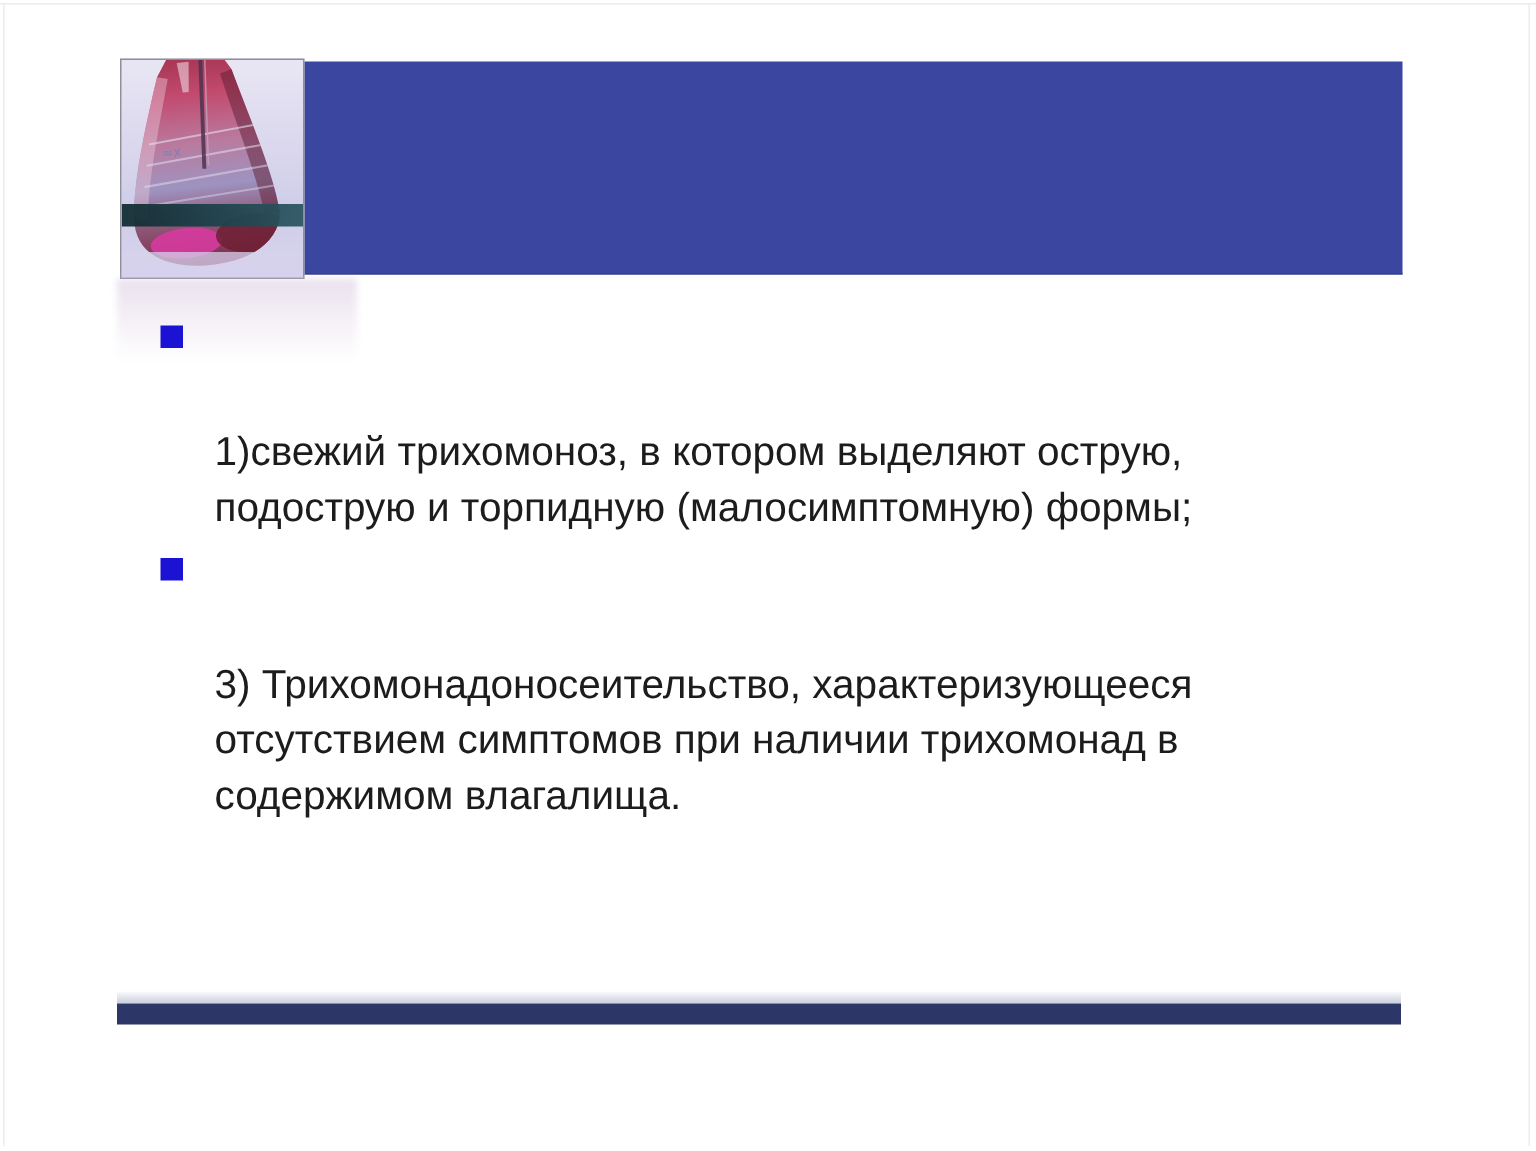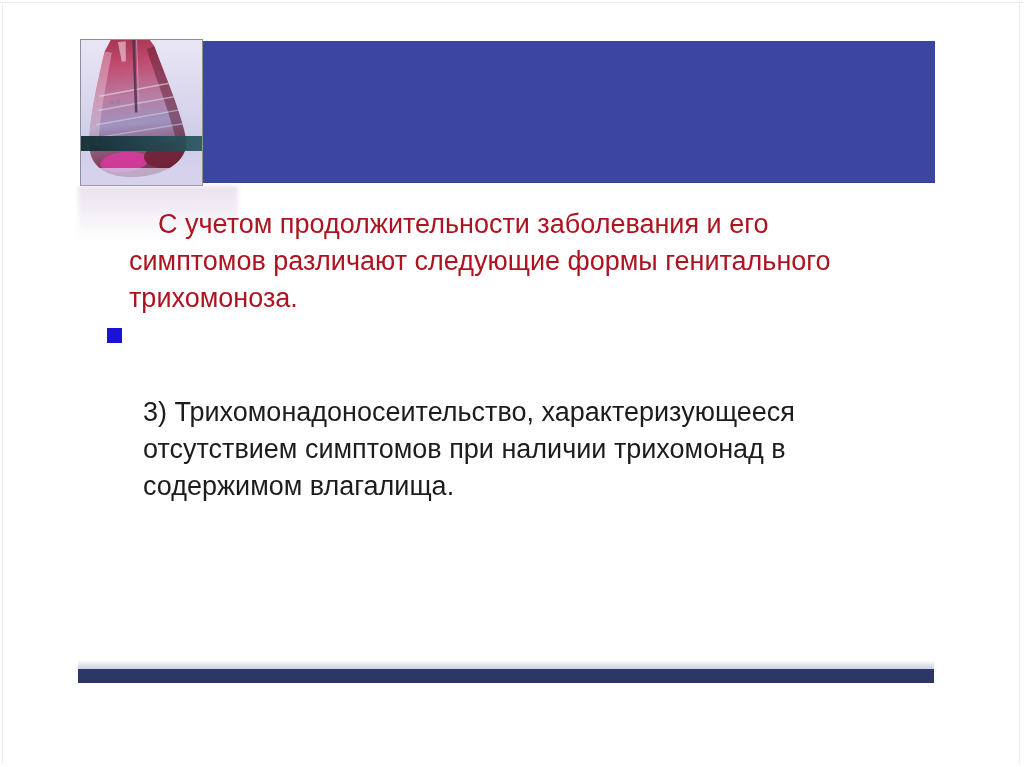--- a/index.html
+++ b/index.html
@@ -121,24 +121,26 @@
         <line x1="60" y1="-2" x2="55" y2="72" stroke="#4d3350" stroke-width="2.6" opacity="0.85"></line>
         <line x1="63" y1="-2" x2="58" y2="70" stroke="#c9a9c2" stroke-width="1" opacity="0.7"></line>
       </g>
       <rect x="0" y="96" width="121" height="15" fill="url(#band)" opacity="0.93"></rect>
       <rect x="0" y="128" width="121" height="17" fill="#d6d2ec" opacity="0.75"></rect>
     </svg>
   </div>
   <div class="flask-reflection"></div>
 
   <div class="content">
-    <p class="heading">С учетом продолжительности заболевания и его
-симптомов различают следующие формы генитального
-трихомоноза.</p>
     <ul class="points">
+      <li>
+        <span class="bullet-square"></span>
+        <span>1)свежий трихомоноз, в котором выделяют острую,
+подострую и торпидную (малосимптомную) формы;</span>
+      </li>
       <li>
         <span class="bullet-square"></span>
         <span>3) Трихомонадоносеительство, характеризующееся
 отсутствием симптомов при наличии трихомонад в
 содержимом влагалища.</span>
       </li>
     </ul>
   </div>
 
   <div class="bottom-fade"></div>

